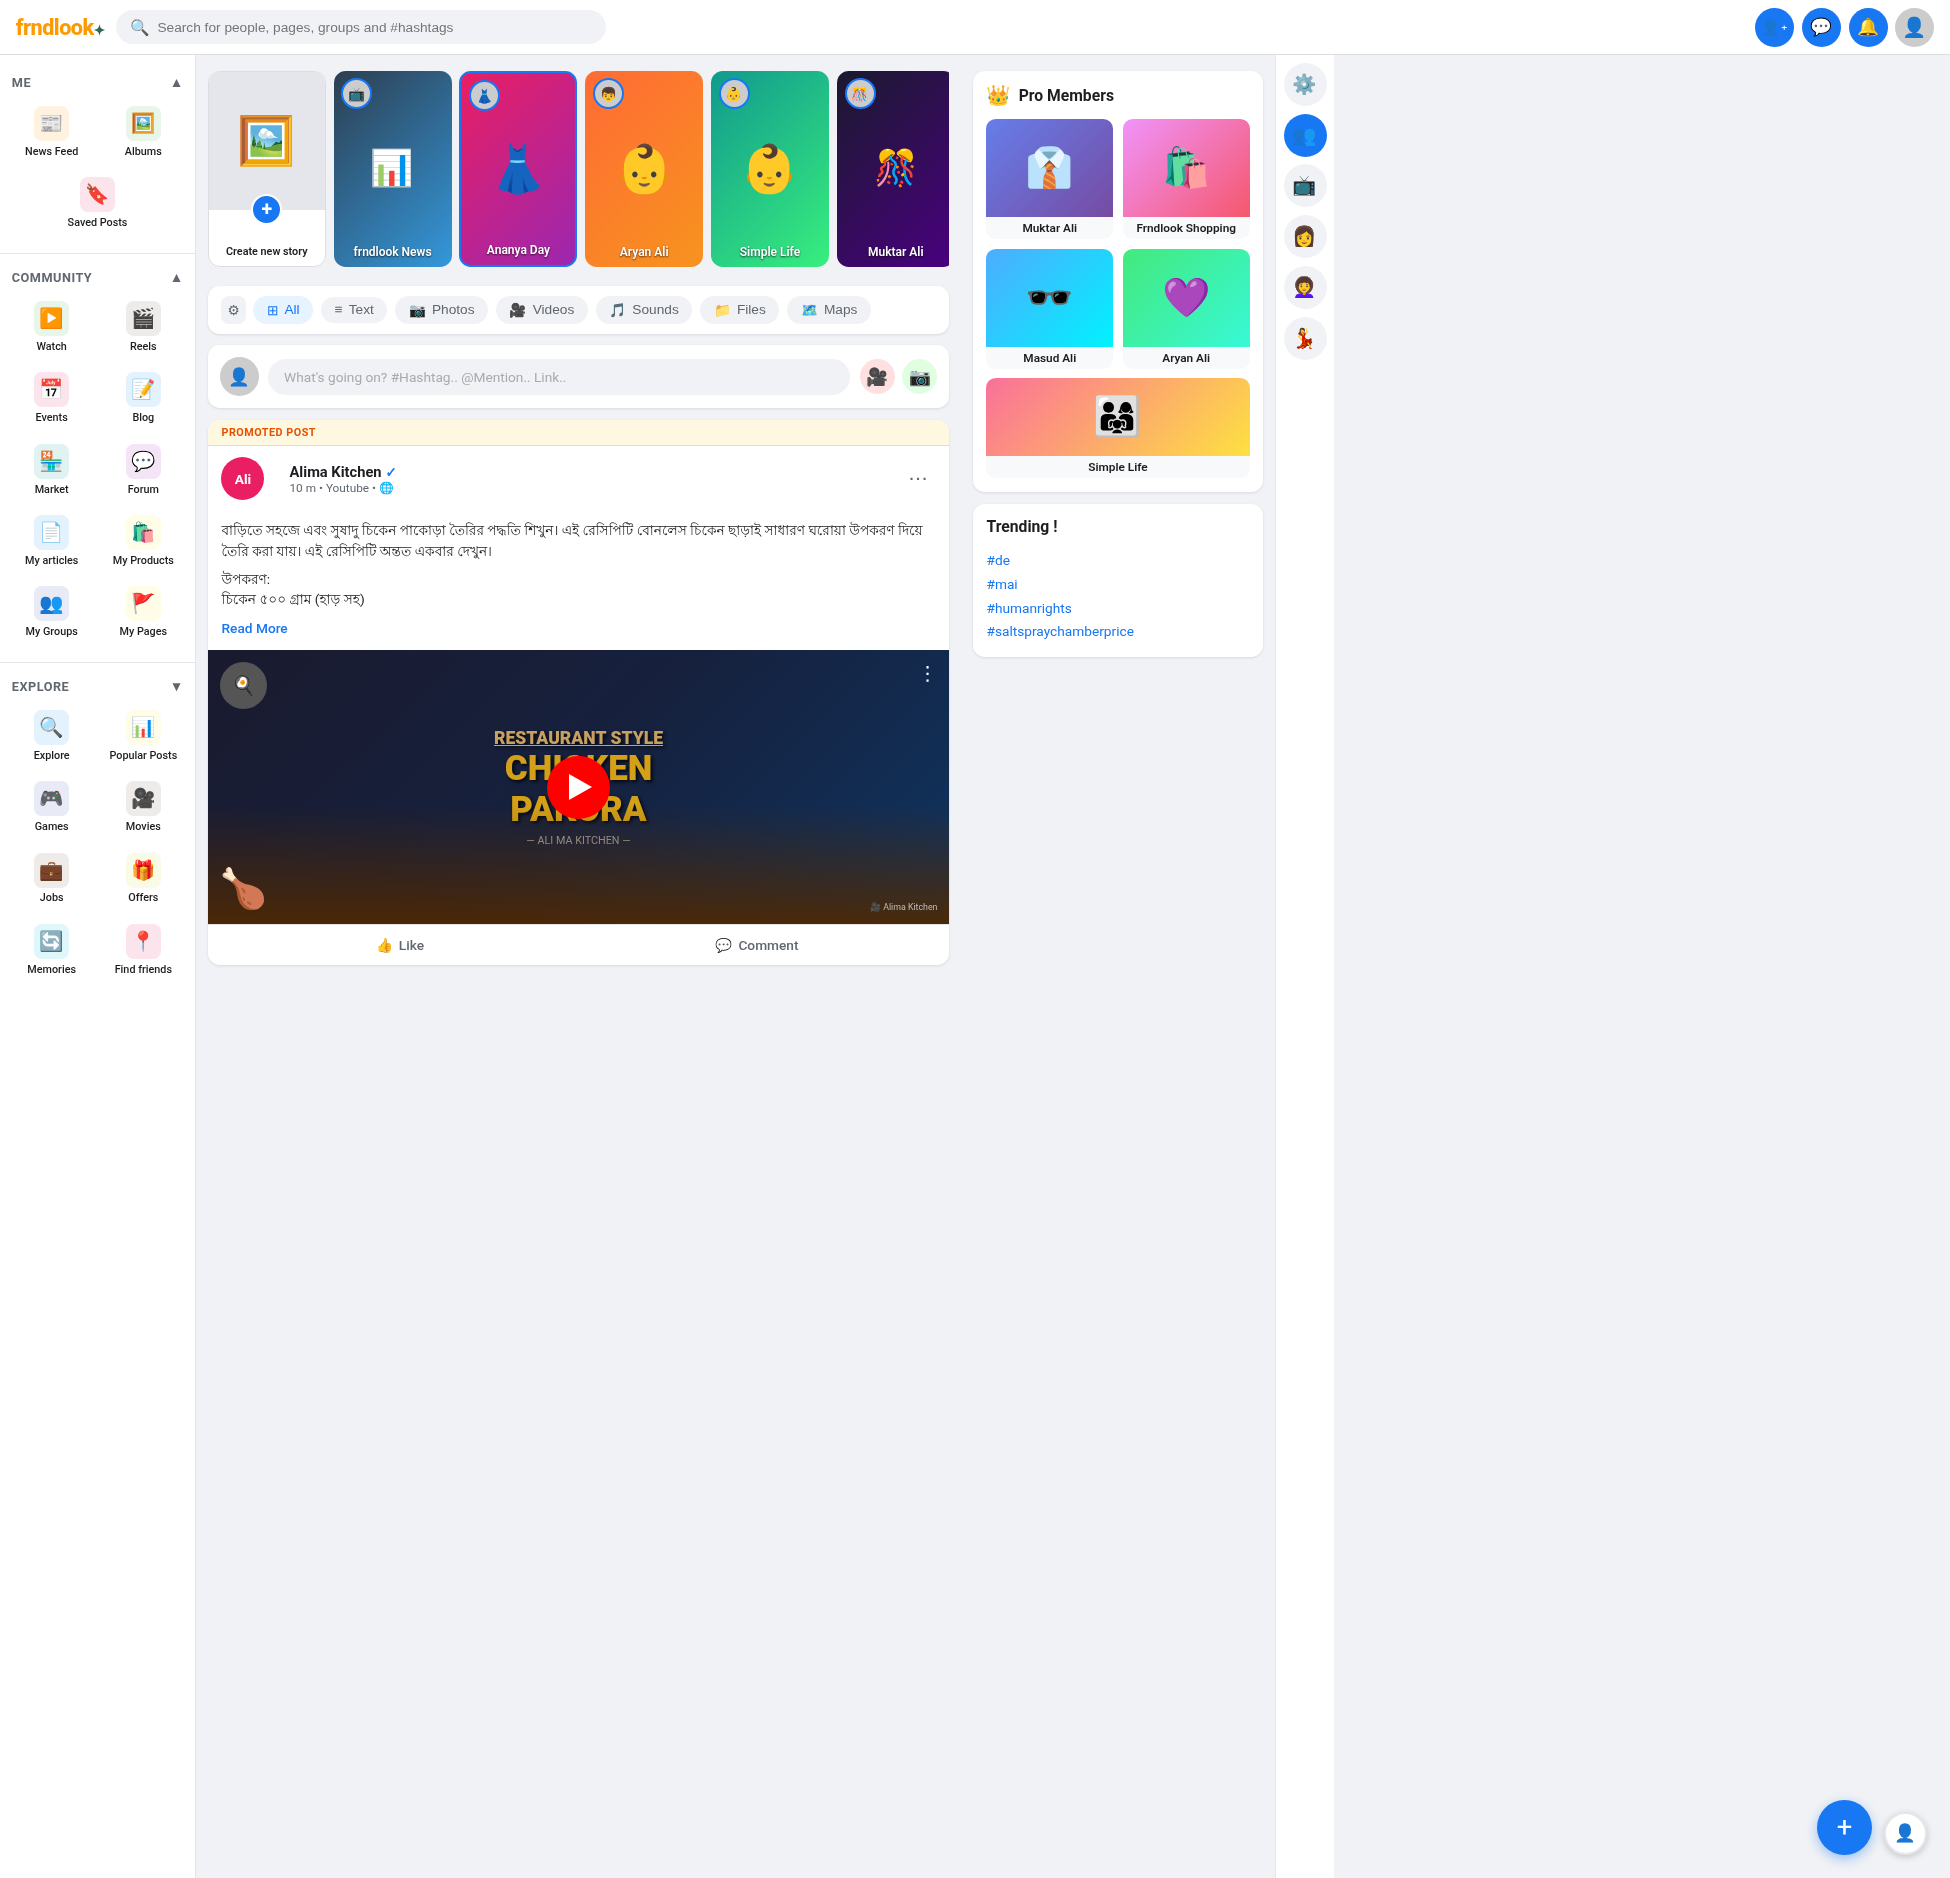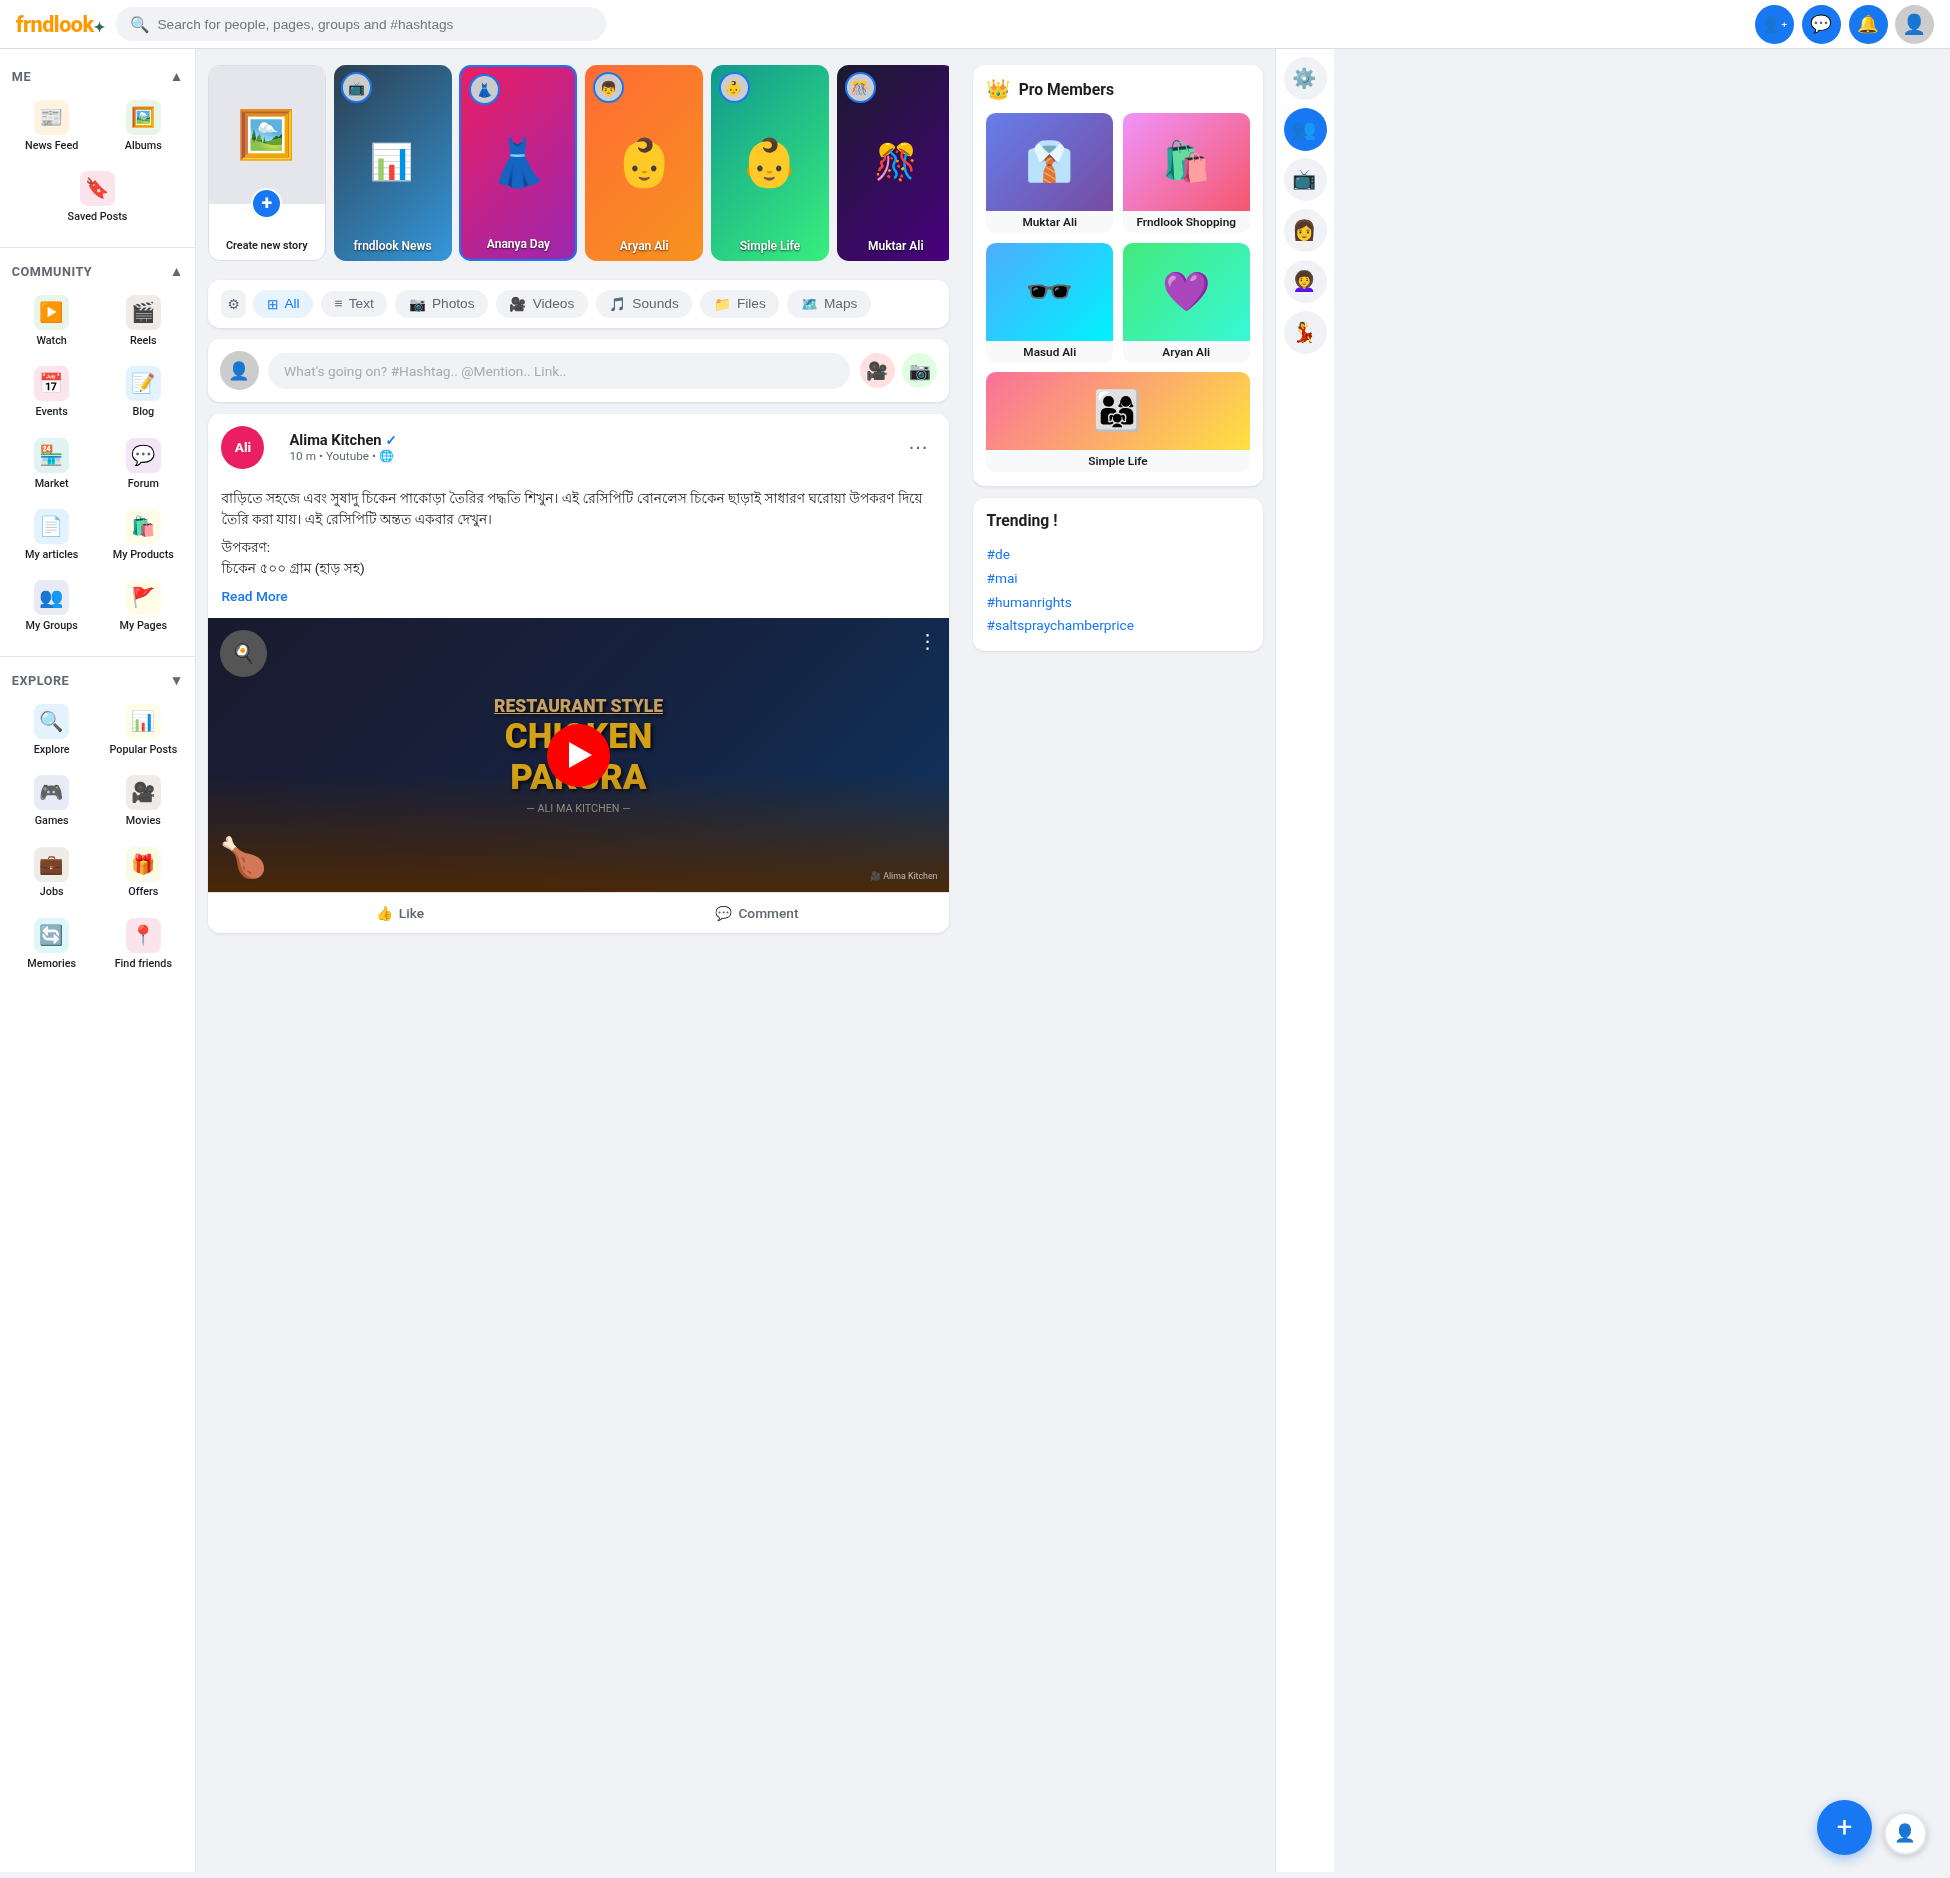--- a/index.html
+++ b/index.html
@@ -1,20 +1,20 @@
 <!DOCTYPE html>
 <html><head>
   <meta charset="utf-8">
   <style>
     * { box-sizing: border-box; margin: 0; padding: 0; }
     body { font-family: -apple-system, BlinkMacSystemFont, 'Segoe UI', Roboto, sans-serif; background: #f0f2f5; color: #1c1e21; font-size: 13.7px; }
 
     
     .app-container { display: flex; flex-direction: column; min-height: 100vh; }
-    .header { background: #fff; border-bottom: 1px solid #ddd; padding: 7.8px 15.7px; display: flex; align-items: center; gap: 11.8px; position: sticky; top: 0; z-index: 100; height: 49px; }
+    .header { background: #fff; border-bottom: 1px solid #ddd; padding: 7.8px 15.7px; display: flex; align-items: center; gap: 11.8px; position: sticky; top: 0; z-index: 100; height: 55px; }
 
     
     .logo { color: #2d6a4f; font-weight: 800; font-size: 21.6px; white-space: nowrap; letter-spacing: -0.5px; }
     .logo span { color: #f90; }
     .search-bar { flex: 1; max-width: 490px; background: #f0f2f5; border-radius: 19.6px; display: flex; align-items: center; padding: 7.8px 13.7px; gap: 7.8px; border: none; }
     .search-bar input { background: transparent; border: none; outline: none; font-size: 13.7px; color: #606770; width: 100%; }
     .header-icons { display: flex; gap: 7.8px; margin-left: auto; align-items: center; }
     .header-icon-btn { width: 39px; height: 39px; border-radius: 50%; background: #e4e6eb; display: flex; align-items: center; justify-content: center; cursor: pointer; font-size: 17.6px; }
     .avatar-img { width: 39px; height: 39px; border-radius: 50%; background: #ccc; overflow: hidden; display: flex; align-items: center; justify-content: center; font-size: 19.6px; }
 
@@ -344,20 +344,21 @@
         <div class="composer-input">
           <span style="color:#aaa;">What's going on? #Hashtag.. @Mention.. Link..</span>
         </div>
         <div class="composer-actions">
           <div class="composer-action-btn" style="background:#ffe0e0;color:#e53935;">🎥</div>
           <div class="composer-action-btn" style="background:#e0ffe0;color:#2e7d32;">📷</div>
         </div>
       </div>
 
       <div class="post-card">
+        <div class="post-promoted-badge">PROMOTED POST</div>
         <div class="post-header">
           <div class="post-avatar" style="background:#e91e63;color:#fff;font-size:13.7px;font-weight:700;">Ali</div>
           <div class="post-meta">
             <div class="post-author">
               <span>Alima Kitchen</span>
               <span class="verified-badge">✓</span>
             </div>
             <div class="post-time">
               <span>10 m</span> •
               <span>Youtube</span> •

